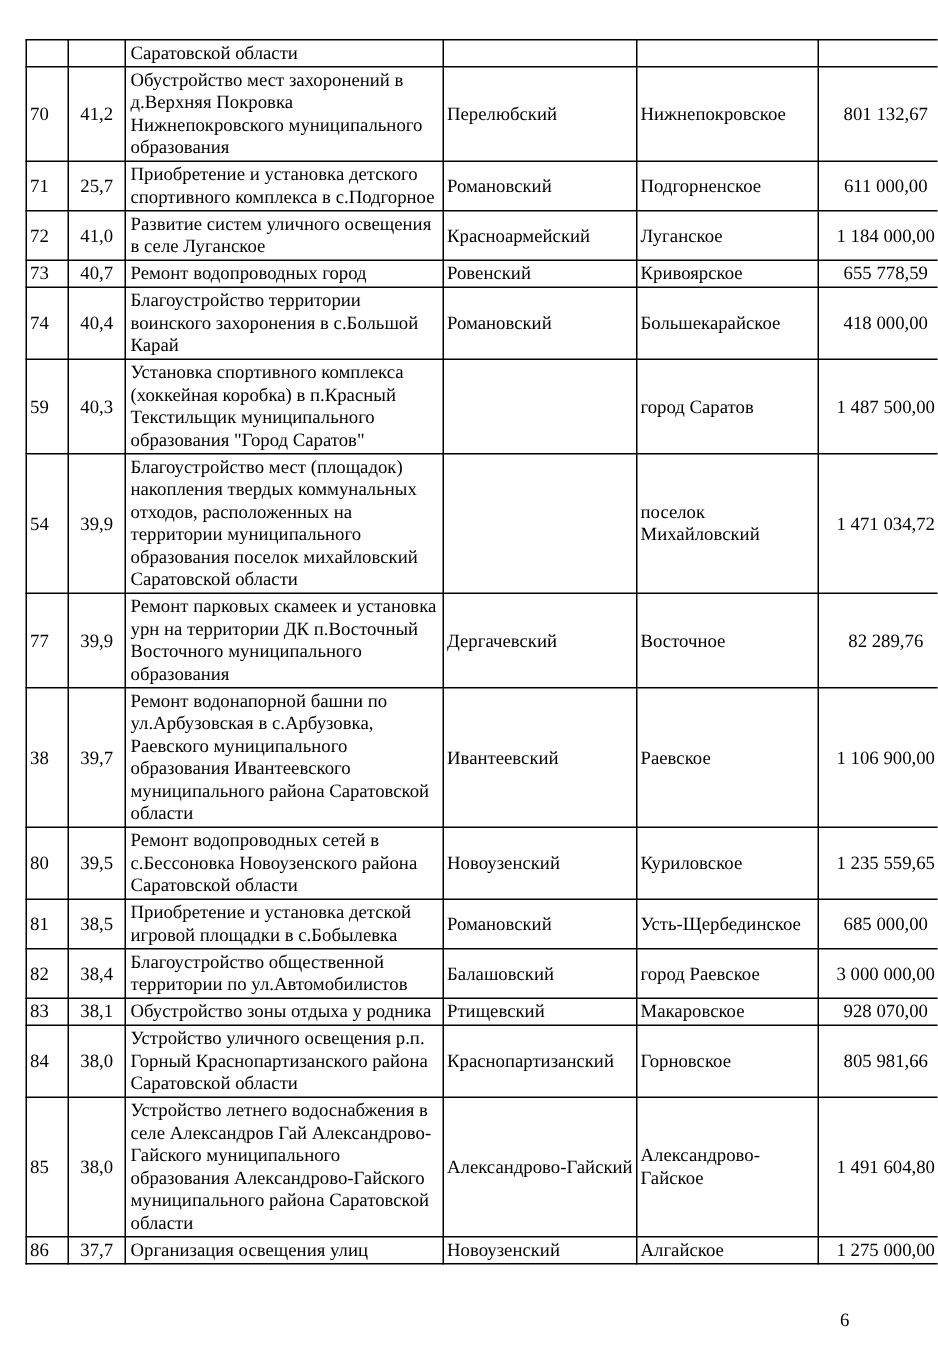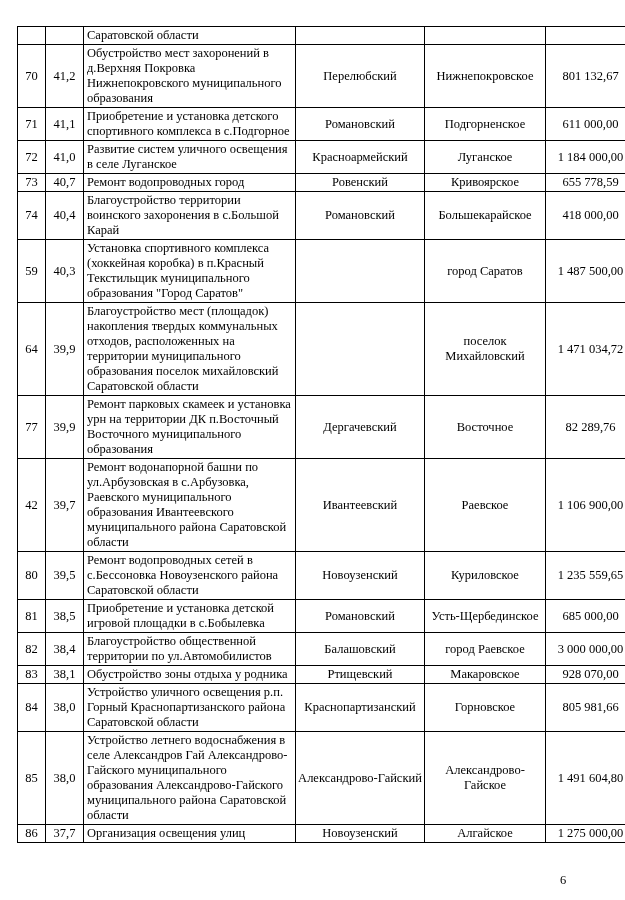--- a/index.html
+++ b/index.html
@@ -25,24 +25,24 @@
     font-size: 12.5px;
     line-height: 15px;
     margin-top: 24px;
   }
   .doc-table td {
     border: 1px solid #000000;
     vertical-align: middle;
     padding: 1px 2px;
     overflow: hidden;
   }
-  .doc-table td.num    { text-align: center; }
+  .doc-table td.num    { text-align: left; }
   .doc-table td.score  { text-align: center; }
   .doc-table td.desc   { text-align: left; padding-left: 3px; padding-right: 2px; }
-  .doc-table td.center { text-align: center; }
+  .doc-table td.center { text-align: left; }
   .doc-table td.amount { text-align: center; white-space: nowrap; }
   .page-number {
     position: absolute;
     top: 873px;
     left: 560px;
     font-size: 12.5px;
   }
 </style>
 </head>
 <body>
@@ -68,21 +68,21 @@
       <tr>
         <td class="num">70</td>
         <td class="score">41,2</td>
         <td class="desc">Обустройство мест захоронений в д.Верхняя Покровка Нижнепокровского муниципального образования</td>
         <td class="center">Перелюбский</td>
         <td class="center">Нижнепокровское</td>
         <td class="amount">801 132,67</td>
       </tr>
       <tr>
         <td class="num">71</td>
-        <td class="score">41,1</td>
+        <td class="score">25,7</td>
         <td class="desc">Приобретение и установка детского спортивного комплекса в с.Подгорное</td>
         <td class="center">Романовский</td>
         <td class="center">Подгорненское</td>
         <td class="amount">611 000,00</td>
       </tr>
       <tr>
         <td class="num">72</td>
         <td class="score">41,0</td>
         <td class="desc">Развитие систем уличного освещения в селе Луганское</td>
         <td class="center">Красноармейский</td>
@@ -107,37 +107,37 @@
       </tr>
       <tr>
         <td class="num">59</td>
         <td class="score">40,3</td>
         <td class="desc">Установка спортивного комплекса (хоккейная коробка) в п.Красный Текстильщик муниципального образования "Город Саратов"</td>
         <td class="center"></td>
         <td class="center">город Саратов</td>
         <td class="amount">1 487 500,00</td>
       </tr>
       <tr>
-        <td class="num">64</td>
+        <td class="num">54</td>
         <td class="score">39,9</td>
         <td class="desc">Благоустройство мест (площадок) накопления твердых коммунальных отходов, расположенных на территории муниципального образования поселок михайловский Саратовской области</td>
         <td class="center"></td>
         <td class="center">поселок Михайловский</td>
         <td class="amount">1 471 034,72</td>
       </tr>
       <tr>
         <td class="num">77</td>
         <td class="score">39,9</td>
         <td class="desc">Ремонт парковых скамеек и установка урн на территории ДК п.Восточный Восточного муниципального образования</td>
         <td class="center">Дергачевский</td>
         <td class="center">Восточное</td>
         <td class="amount">82 289,76</td>
       </tr>
       <tr>
-        <td class="num">42</td>
+        <td class="num">38</td>
         <td class="score">39,7</td>
         <td class="desc">Ремонт водонапорной башни по ул.Арбузовская в с.Арбузовка, Раевского муниципального образования Ивантеевского муниципального района Саратовской области</td>
         <td class="center">Ивантеевский</td>
         <td class="center">Раевское</td>
         <td class="amount">1 106 900,00</td>
       </tr>
       <tr>
         <td class="num">80</td>
         <td class="score">39,5</td>
         <td class="desc">Ремонт водопроводных сетей в с.Бессоновка Новоузенского района Саратовской области</td>

